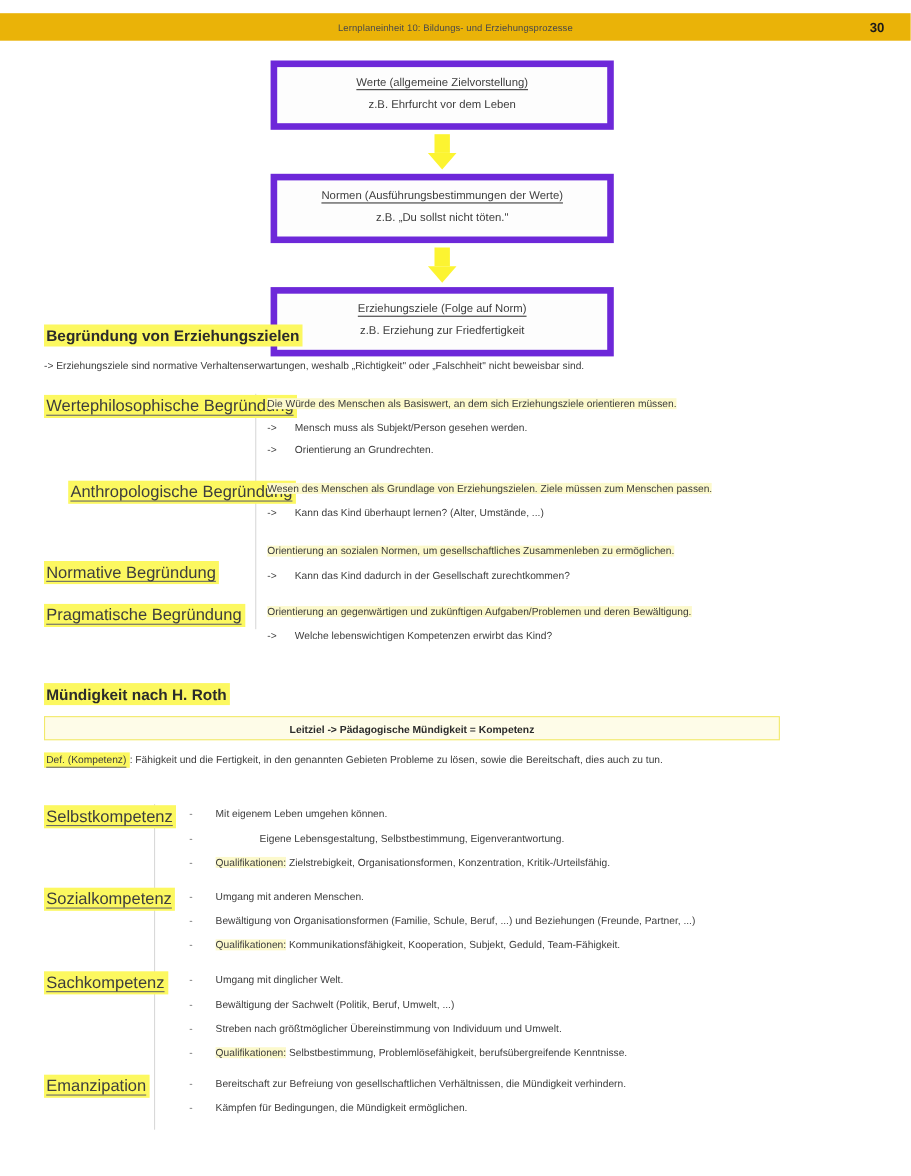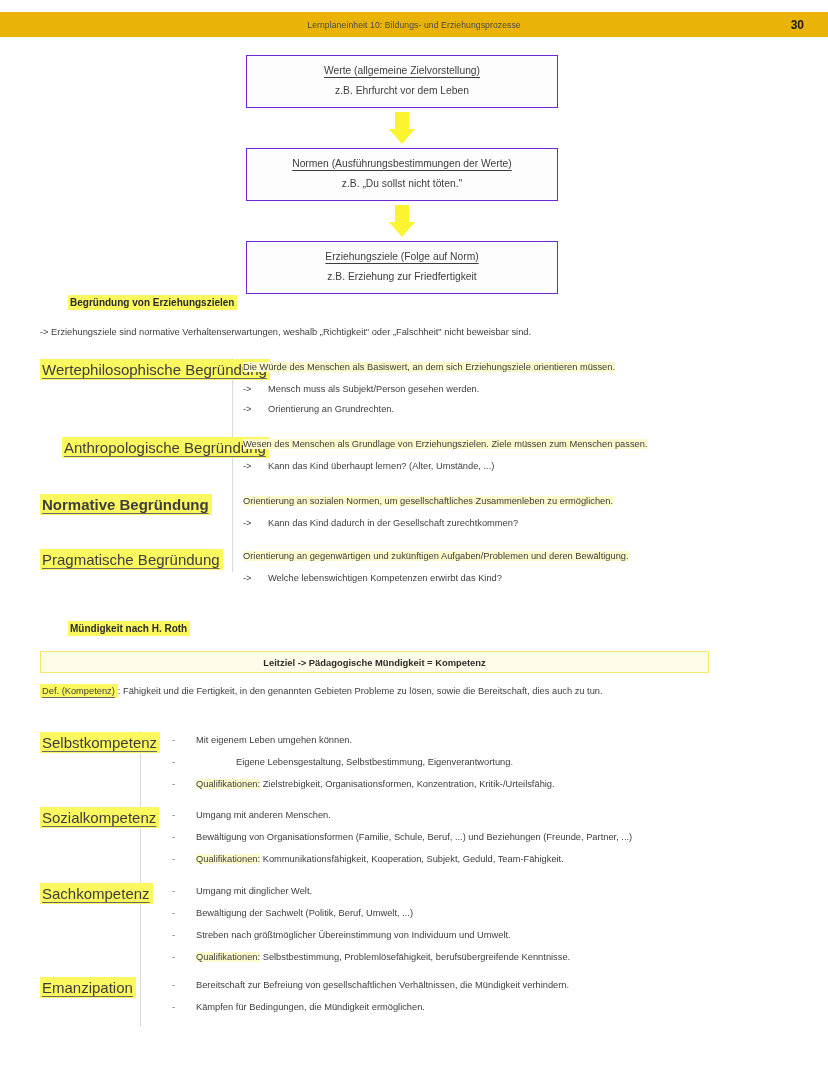--- a/index.html
+++ b/index.html
@@ -45,21 +45,21 @@
   }
 
   
   .flow {
     position: absolute;
     left: 246px;
     top: 55px;
     width: 312px;
   }
   .flow-box {
-    border: 1px solid #6d28d9;
+    border: 6px solid #6d28d9;
     background: #fdfdfd;
     padding: 9px 6px 11px 6px;
     text-align: center;
     box-sizing: border-box;
   }
   .flow-line1 {
     font-size: 10.3px;
     color: #3d3d3d;
     text-decoration: underline;
     text-underline-offset: 2.5px;
@@ -95,24 +95,23 @@
     top: 1px;
     width: 0; height: 0;
     border-left: 13px solid transparent;
     border-right: 13px solid transparent;
     border-top: 15px solid #fcf431;
   }
 
   
   .section-head {
     position: absolute;
-    font-size: 10px;
+    font-size: 14px;
     font-weight: bold;
     color: #2b2b2b;
-    margin-left: 28px;
   }
   .hl {
     background: #fcf860;
     padding: 2px 3px 2px 2px;
   }
   .hl-soft {
     background: #fcf9cc;
   }
 
   .intro-line {
@@ -251,21 +250,21 @@
 <div class="sub-marker" style="left:243px; top:404px;">-&gt;</div>
 <div class="sub" style="left:268px; top:404px;">Orientierung an Grundrechten.</div>
 
 <div class="term" style="left:40px; top:439px;margin-left:22px;">
   <span class="hl">Anthropologische Begründung</span>
 </div>
 <div class="detail" style="left:243px; top:439px;"><span class="hl-soft">Wesen des Menschen als Grundlage von Erziehungszielen. Ziele müssen zum Menschen passen.</span></div>
 <div class="sub-marker" style="left:243px; top:461px;">-&gt;</div>
 <div class="sub" style="left:268px; top:461px;">Kann das Kind überhaupt lernen? (Alter, Umstände, ...)</div>
 
-<div class="term" style="left:40px; top:496px;font-weight:bold;">
+<div class="term" style="left:40px; top:512px;">
   <span class="hl">Normative Begründung</span>
 </div>
 <div class="detail" style="left:243px; top:496px;"><span class="hl-soft">Orientierung an sozialen Normen, um gesellschaftliches Zusammenleben zu ermöglichen.</span></div>
 <div class="sub-marker" style="left:243px; top:518px;">-&gt;</div>
 <div class="sub" style="left:268px; top:518px;">Kann das Kind dadurch in der Gesellschaft zurechtkommen?</div>
 
 <div class="term" style="left:40px; top:551px;">
   <span class="hl">Pragmatische Begründung</span>
 </div>
 <div class="detail" style="left:243px; top:551px;"><span class="hl-soft">Orientierung an gegenwärtigen und zukünftigen Aufgaben/Problemen und deren Bewältigung.</span></div>

